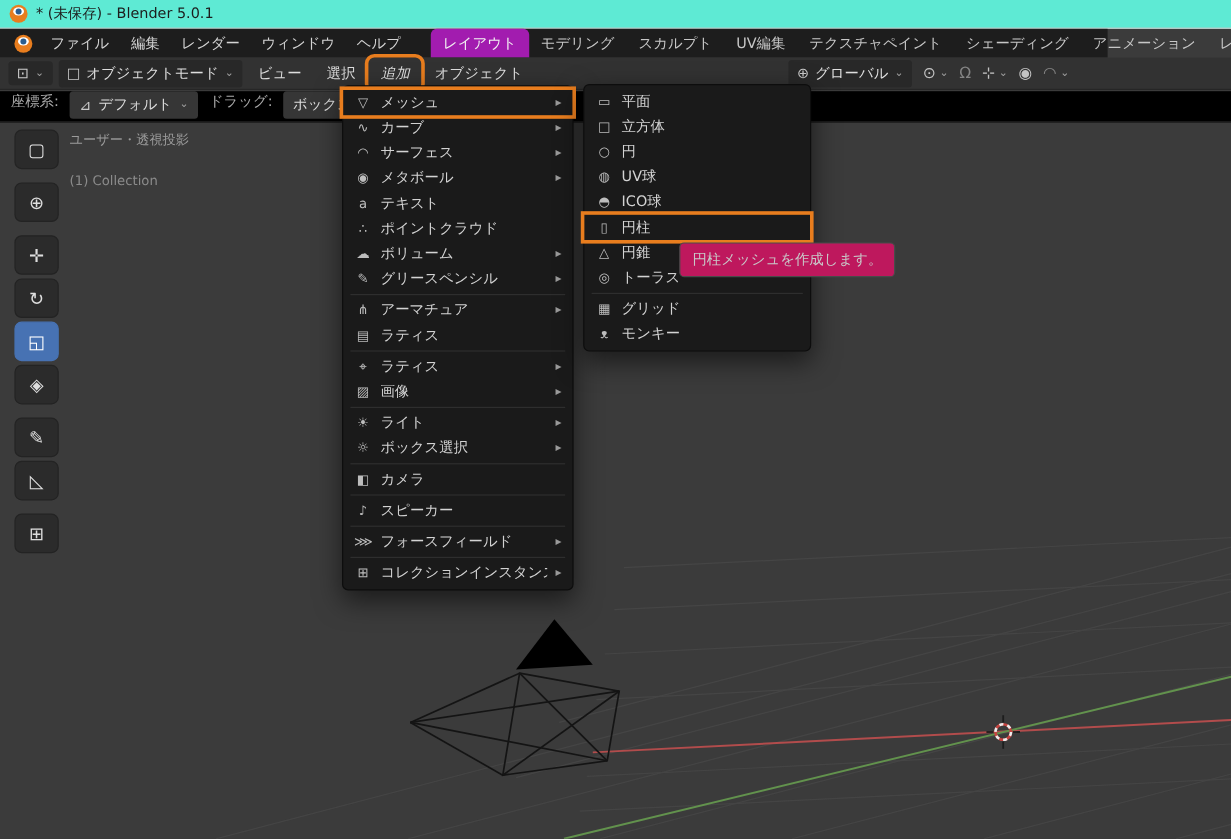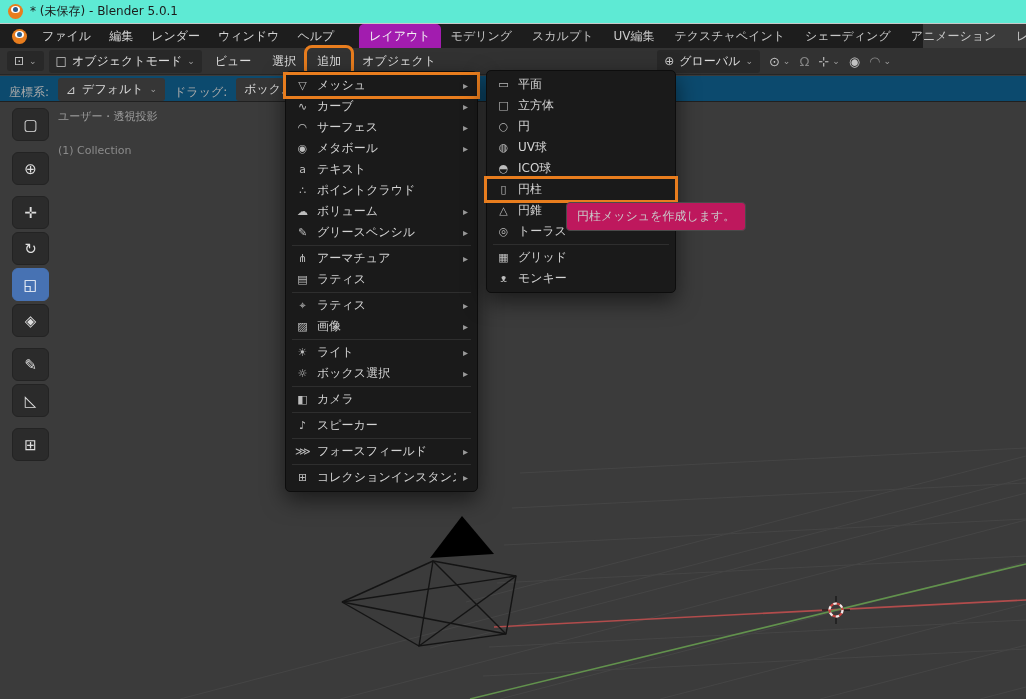--- a/index.html
+++ b/index.html
@@ -29,25 +29,25 @@
     background:#323232; border-bottom:1px solid #262626; display:flex; align-items:center;
     gap:5px; padding:0 7px; color:#dedede; font-size:12px; z-index:6;}
   .hbtn { background:#282828; border-radius:3px; display:flex; align-items:center; gap:5px;
     padding:3px 7px; white-space:nowrap;}
   .hmenu { padding:3px 8px; border-radius:3px; white-space:nowrap;}
   .hicon { color:#cacaca; font-size:12px;}
   .caret { font-size:9px; color:#9f9f9f; line-height:1;}
   .right-cluster { margin-left:auto; margin-right:128px; display:flex; align-items:center; gap:9px;}
   .tog { display:flex; align-items:center; gap:3px; color:#c3c3c3; font-size:13px;}
   .dim { color:#848484;}
-  .annotated-btn { outline:3px solid #e87d1e; outline-offset:2px;}
+  .annotated-btn { outline:3px solid #e87d1e; outline-offset:2px;font-style:italic;}
 
   
   .tsettings { position:absolute; left:0; top:76px; width:1026px; height:26px;
-    background:#0c4a6e; border-bottom:1px solid #202020; display:flex; align-items:flex-end;
+    background:#000000; border-bottom:1px solid #202020; display:flex; align-items:flex-start;
     gap:9px; padding:0 9px; font-size:12px; color:#a9a9a9; z-index:4;}
   .tbtn { background:#363636; border-radius:3px; color:#dcdcdc; display:flex;
     align-items:center; gap:6px; padding:3px 8px; white-space:nowrap;}
 
   
   .toolbar { position:absolute; left:12px; top:108px; width:37px; display:flex;
     flex-direction:column; gap:3px; z-index:5;}
   .tool { height:33px; background:#2b2b2b; border:1px solid #232323; border-radius:6px;
     display:flex; align-items:center; justify-content:center; color:#dedede; font-size:15px;}
   .tool.active { background:#4772b3; border-color:#4772b3; color:#ffffff;}

